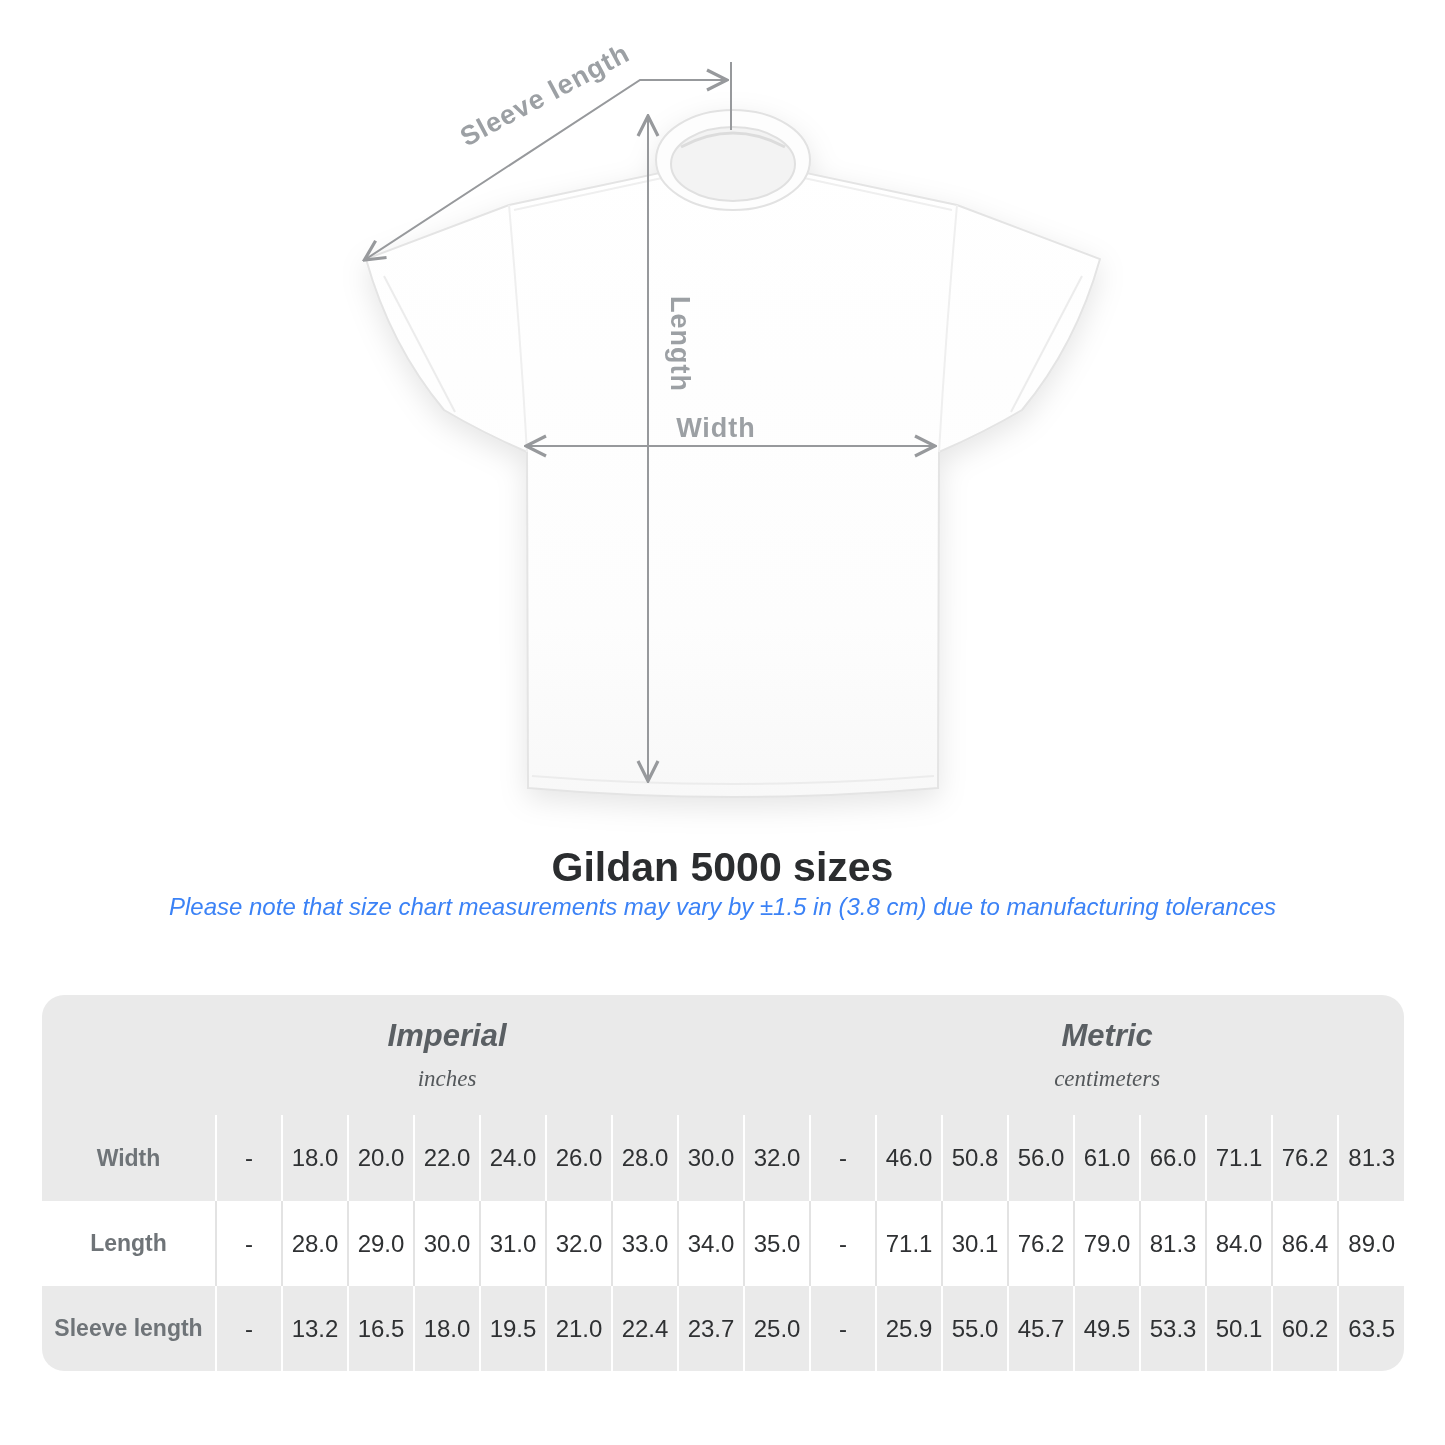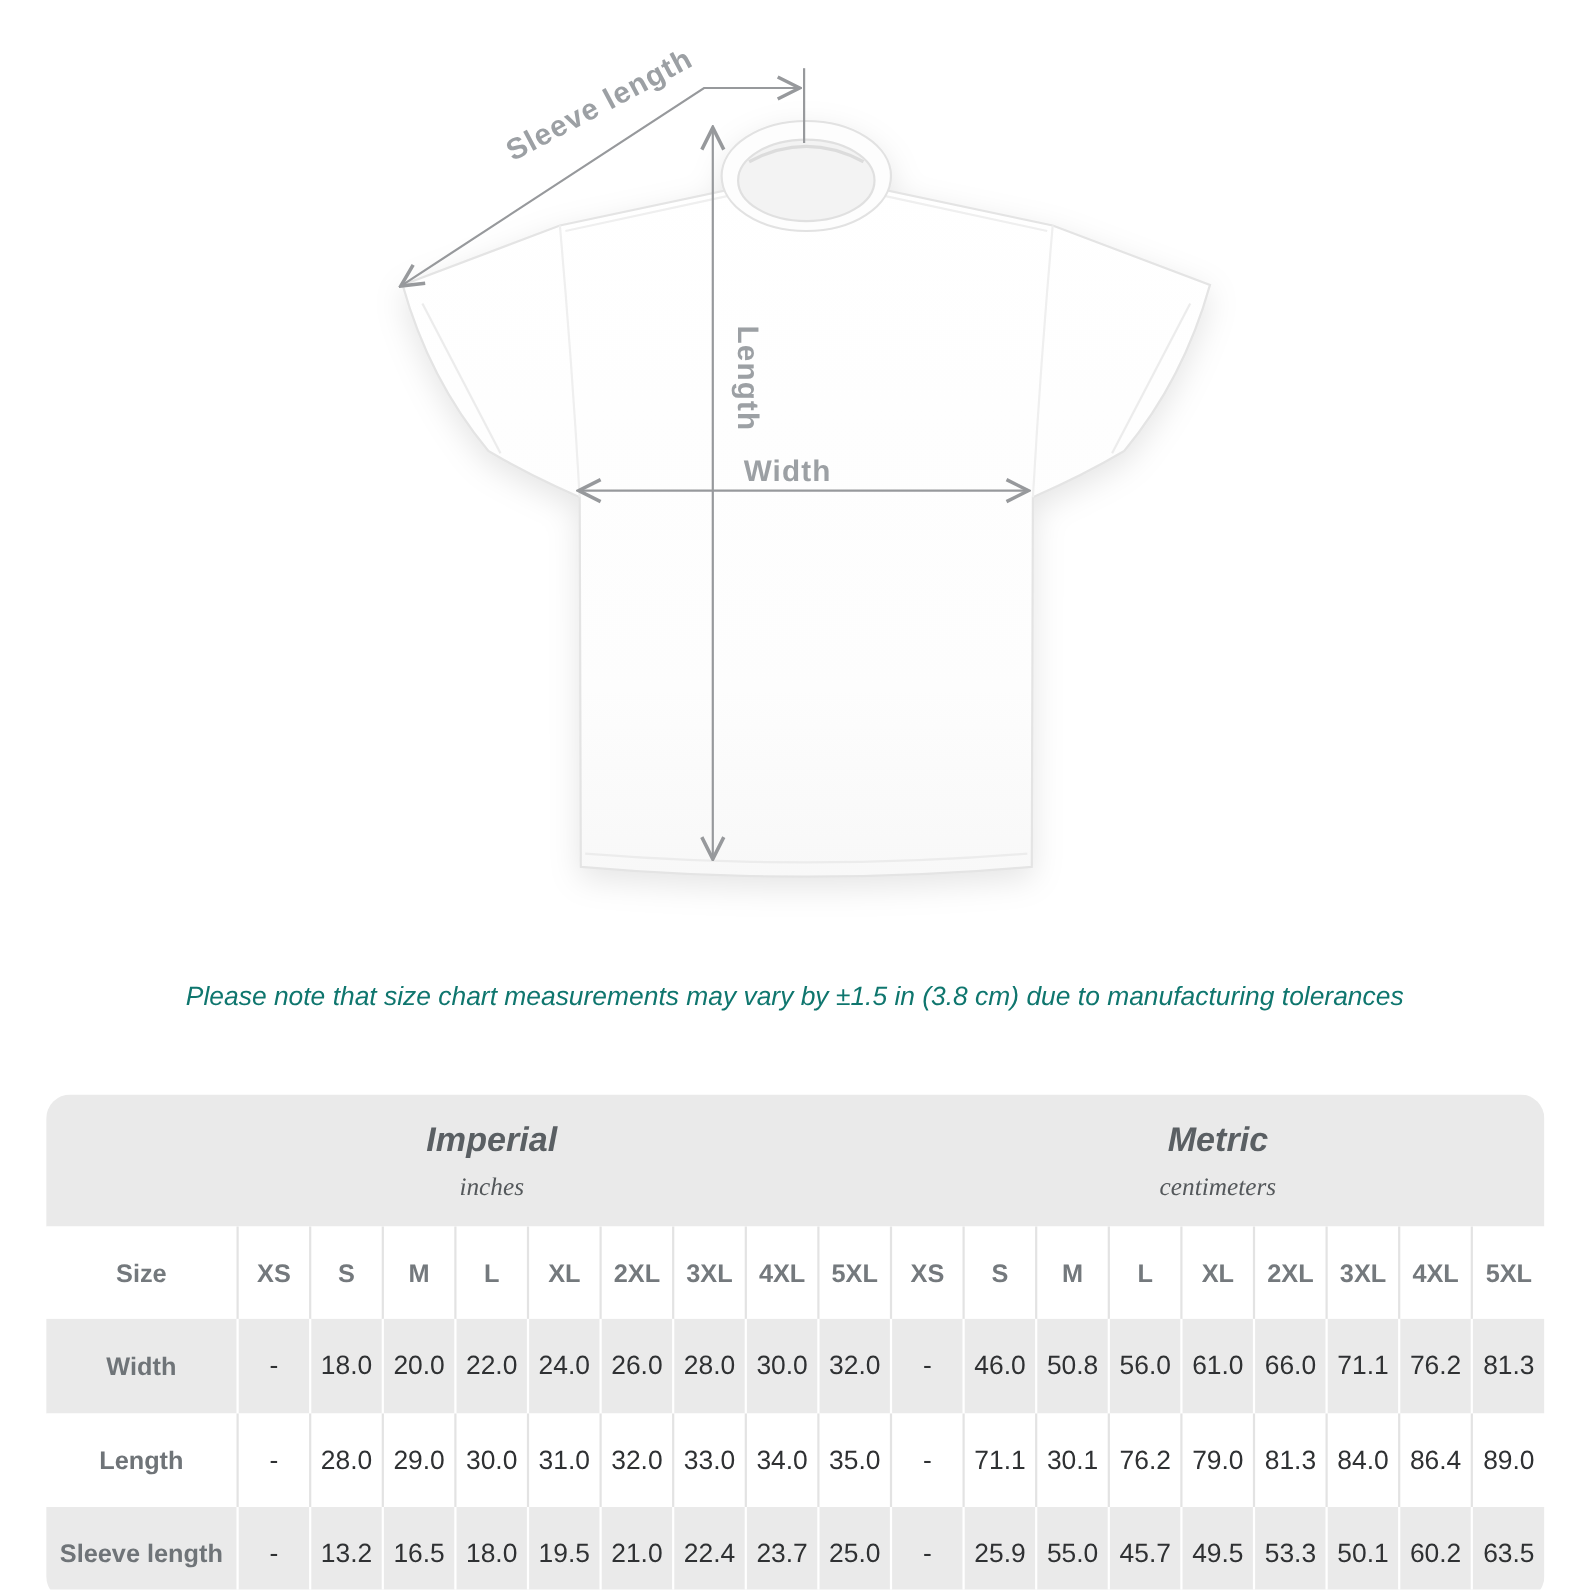--- a/index.html
+++ b/index.html
@@ -10,21 +10,21 @@
   
   .diagram-svg{position:absolute;left:0;top:0;}
   .shirt-shadow{filter:drop-shadow(0 9px 14px rgba(0,0,0,0.10));}
   svg text{font-family:"Liberation Sans", sans-serif;font-weight:bold;}
   .dim-label{fill:#9ca0a4;font-size:27px;letter-spacing:1px;}
 
   
   .page-title{position:absolute;top:844px;left:0;width:1445px;text-align:center;
     font-size:41px;font-weight:bold;color:#2b2d2f;}
   .page-subtitle{position:absolute;top:893px;left:0;width:1445px;text-align:center;
-    font-size:24px;font-style:italic;color:#0f766e;}
+    font-size:24px;font-style:italic;color:#3b82f6;}
 
   
   .table-card{position:absolute;left:42px;top:995px;width:1362px;
     border-radius:22px;overflow:hidden;}
   table.size-table{border-collapse:collapse;table-layout:fixed;width:1362px;}
   .size-table th,.size-table td{padding:0;text-align:center;vertical-align:middle;}
 
   .group-row th{height:120px;background:#eaeaea;}
   th.imperial-group{padding-left:42px;}
   .group-title{font-style:italic;font-weight:bold;font-size:31px;color:#5a5f63;}
@@ -92,20 +92,21 @@
       <line x1="731" y1="62" x2="731" y2="130"></line>
       <line x1="648" y1="118" x2="648" y2="779" marker-start="url(#ah)" marker-end="url(#ah)"></line>
       <line x1="528" y1="446" x2="933" y2="446" marker-start="url(#ah)" marker-end="url(#ah)"></line>
     </g>
 
     <text class="dim-label" transform="translate(549,103) rotate(-28)" text-anchor="middle">Sleeve length</text>
     <text class="dim-label" transform="translate(671,344) rotate(90)" text-anchor="middle">Length</text>
     <text class="dim-label" x="716" y="437" text-anchor="middle">Width</text>
   </svg>
 
+  <div class="page-title">Gildan 5000 sizes</div>
   <div class="page-subtitle">Please note that size chart measurements may vary by ±1.5 in (3.8 cm) due to manufacturing tolerances</div>
 
   <div class="table-card">
     <table class="size-table">
       <colgroup>
         <col style="width:174px">
         <col style="width:66px">
           <col style="width:66px">
           <col style="width:66px">
           <col style="width:66px">
@@ -128,41 +129,20 @@
         <tr class="group-row">
           <th class="imperial-group" colspan="10">
             <div class="group-title">Imperial</div>
             <div class="group-unit">inches</div>
           </th>
           <th colspan="9">
             <div class="group-title">Metric</div>
             <div class="group-unit">centimeters</div>
           </th>
         </tr>
-        <tr class="size-row">
-          <th>Size</th>
-          <th>XS</th>
-          <th>S</th>
-          <th>M</th>
-          <th>L</th>
-          <th>XL</th>
-          <th>2XL</th>
-          <th>3XL</th>
-          <th>4XL</th>
-          <th>5XL</th>
-          <th>XS</th>
-          <th>S</th>
-          <th>M</th>
-          <th>L</th>
-          <th>XL</th>
-          <th>2XL</th>
-          <th>3XL</th>
-          <th>4XL</th>
-          <th>5XL</th>
-        </tr>
       </thead>
       <tbody>
         <tr class="row-gray first">
           <td class="row-label">Width</td>
           <td class="val">-</td>
           <td class="val">18.0</td>
           <td class="val">20.0</td>
           <td class="val">22.0</td>
           <td class="val">24.0</td>
           <td class="val">26.0</td>

